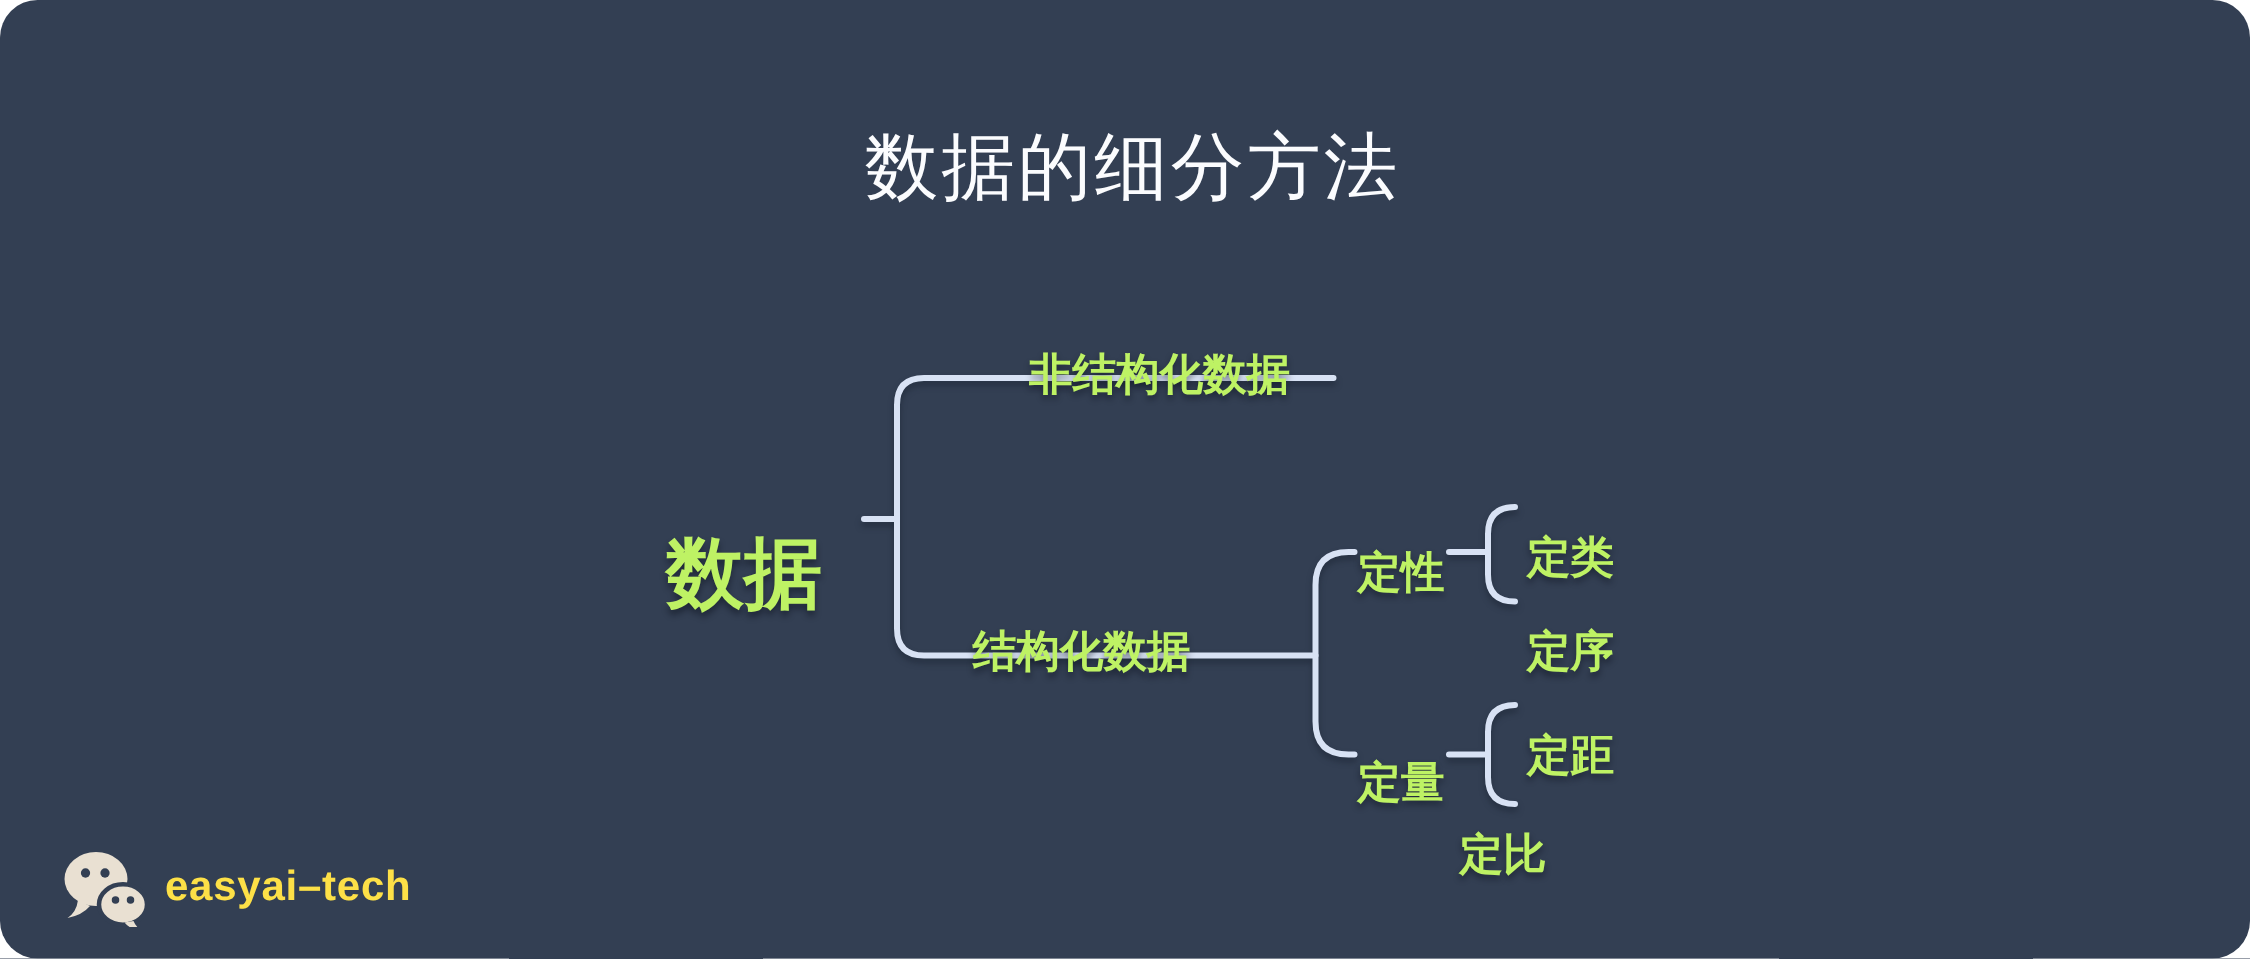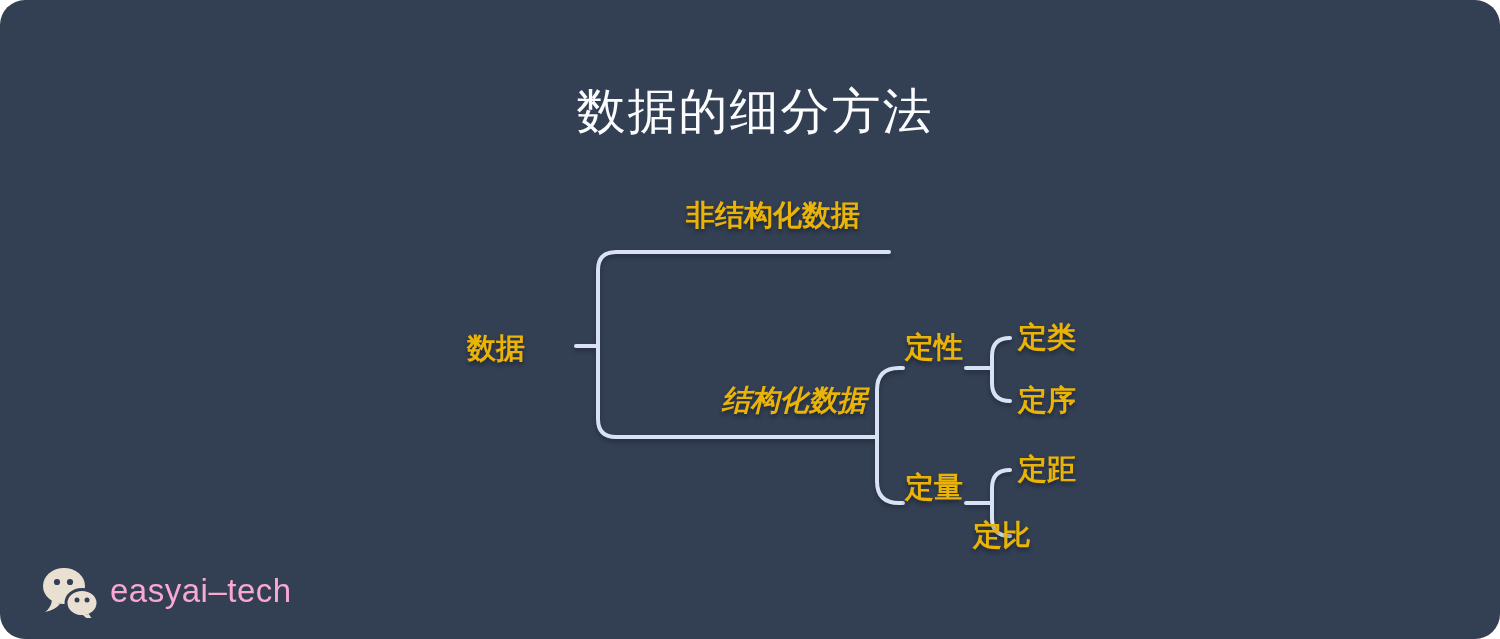--- a/index.html
+++ b/index.html
@@ -34,38 +34,39 @@
   .links path {
     fill: none;
     stroke: #d8e2f4;
     stroke-width: 4;
     stroke-linecap: round;
     stroke-linejoin: round;
   }
   .node {
     position: absolute;
     transform: translate(-50%, -50%);
-    color: #eab308;
+    color: #bef264;
     font-weight: 700;
     font-size: 29px;
     white-space: nowrap;
     text-shadow: 0 3px 4px rgba(8, 13, 24, 0.45);
+    margin-top: 34px;
   }
-  .node.root { font-size: 29px; }
+  .node.root { font-size: 52px; }
   .footer {
     position: absolute;
     left: 40px; top: 564px;
     display: flex;
     align-items: center;
     gap: 12px;
   }
   .footer .brand-text {
-    color: #f9a8d4;
-    font-size: 33px;
-    font-weight: 400;
+    color: #fde047;
+    font-size: 28px;
+    font-weight: 700;
     letter-spacing: 0.5px;
   }
 </style>
 </head>
 <body>
 
 <div class="card">
 
   <div class="title">数据的细分方法</div>
 
@@ -76,21 +77,21 @@
     <path d="M966,368 H992"></path>
     <path d="M1010,338 Q992,338 992,356 V383 Q992,401 1010,401"></path>
     <path d="M966,503 H992"></path>
     <path d="M1010,470 Q992,470 992,488 V518 Q992,536 1010,536"></path>
   </svg>
 
   <div class="node root" style="left:496px; top:349px;">数据</div>
 
   <div class="node" style="left:773px; top:216px;">非结构化数据</div>
 
-  <div class="node" style="left:794px; top:401px;font-style:italic;">结构化数据</div>
+  <div class="node" style="left:721px; top:401px;">结构化数据</div>
 
   <div class="node" style="left:934px; top:348px;font-family:Liberation Serif, serif;">定性</div>
 
   <div class="node" style="left:934px; top:488px;">定量</div>
 
   <div class="node" style="left:1047px; top:338px;">定类</div>
 
   <div class="node" style="left:1047px; top:401px;font-family:Liberation Mono, monospace;">定序</div>
 
   <div class="node" style="left:1047px; top:470px;">定距</div>

